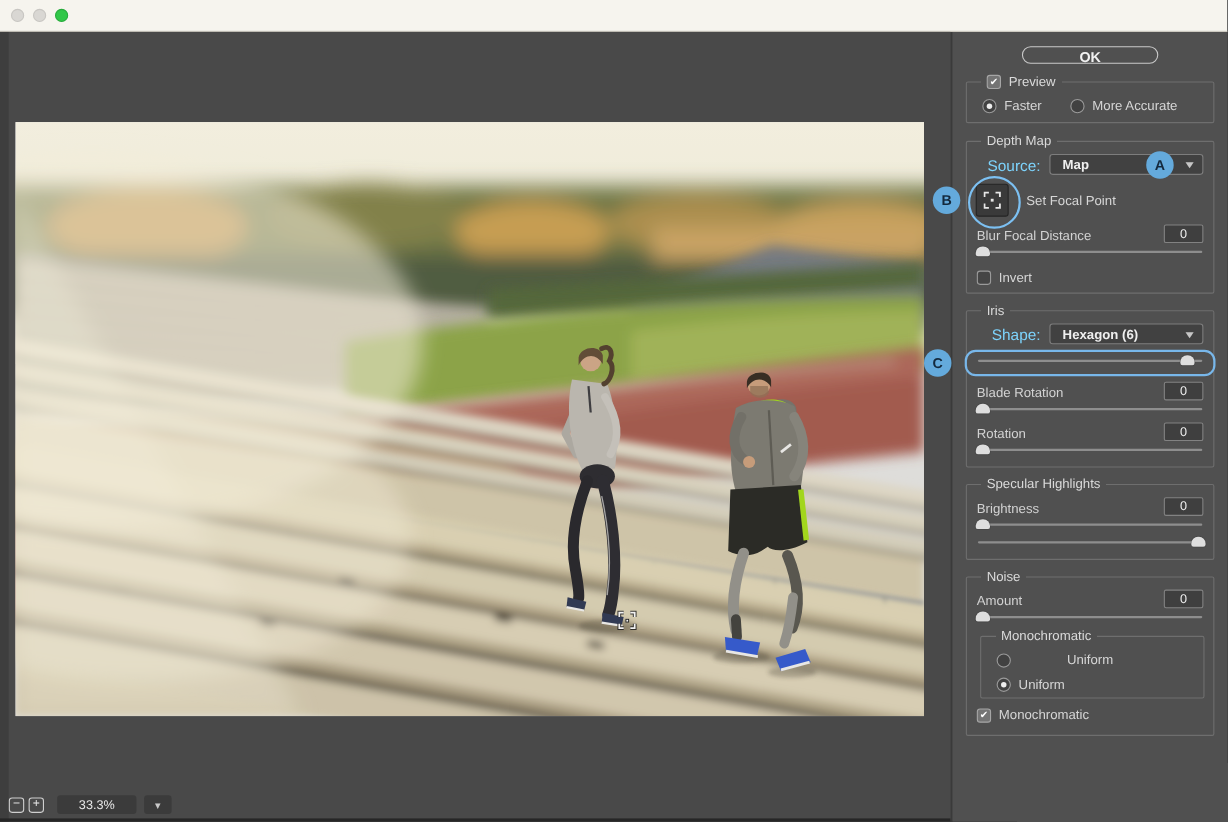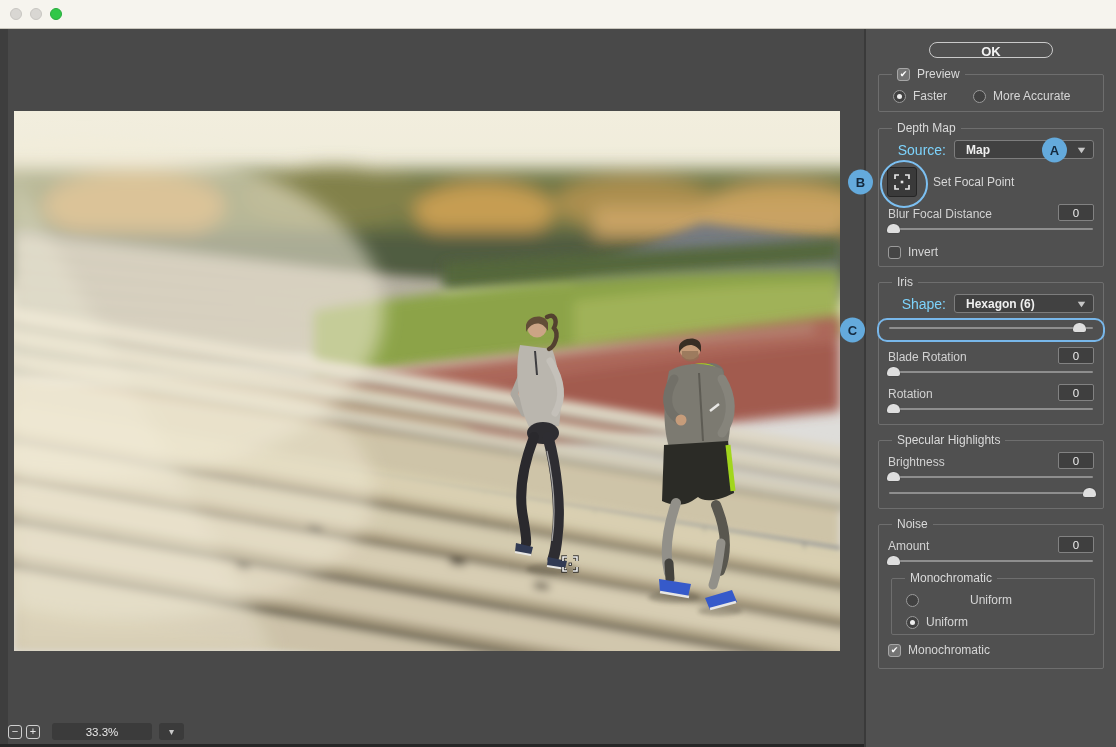--- a/index.html
+++ b/index.html
@@ -19,21 +19,21 @@
   .preview-area::before{content:'';position:absolute;left:0;top:0;bottom:0;width:8px;background:rgba(0,0,0,.14);}
   .divider{width:2px;background:#3a3a3a;}
   .bottom-shade{position:absolute;left:0;right:0;bottom:0;height:4px;background:#262626;z-index:9;}
 
   .canvas{position:absolute;left:14px;top:82px;width:826px;height:540px;background:#ddd;overflow:hidden;}
   .canvas svg{display:block;}
 
   
   .zoombar{position:absolute;left:8px;bottom:8px;display:flex;align-items:center;gap:4px;}
   .zsq{width:14px;height:14px;box-sizing:border-box;border:1px solid #cfcfcf;border-radius:3px;background:transparent;color:#e6e6e6;font-size:11px;line-height:11px;display:flex;align-items:center;justify-content:center;padding:0;cursor:default;}
-  .zval{height:17px;min-width:52px;background:#3b3b3b;border-radius:3px;color:#e8e8e8;font-size:11.5px;display:flex;align-items:center;justify-content:center;padding:0 24px;margin-left:8px;}
+  .zval{height:17px;min-width:52px;background:#3b3b3b;border-radius:3px;color:#e8e8e8;font-size:11.5px;display:flex;align-items:center;justify-content:center;padding:0 10px;margin-left:8px;}
   .zchev{height:17px;width:25px;background:#3b3b3b;border-radius:3px;color:#c9c9c9;font-size:10px;display:flex;align-items:center;justify-content:center;margin-left:3px;}
 
   
   .panel{width:250px;background:#505050;box-sizing:border-box;padding:13px 12px 0 12px;overflow:visible;color:#d6d6d6;}
   .btn-pill{display:block;width:124px;height:16px;margin:0 auto;background:transparent;border:1.5px solid #c9c9c9;border-radius:15px;color:#f2f2f2;font-size:13px;font-weight:700;font-family:inherit;cursor:default;}
   .btn-pill.cancel{margin-top:8px;font-weight:400;}
 
   fieldset{border:1px solid #6e6e6e;border-radius:2px;margin:0;padding:1px 8px 5px 8px;}
   legend{color:#dadada;font-size:12px;padding:0 5px;margin-left:5px;}
   .fs{margin-top:9px;}

